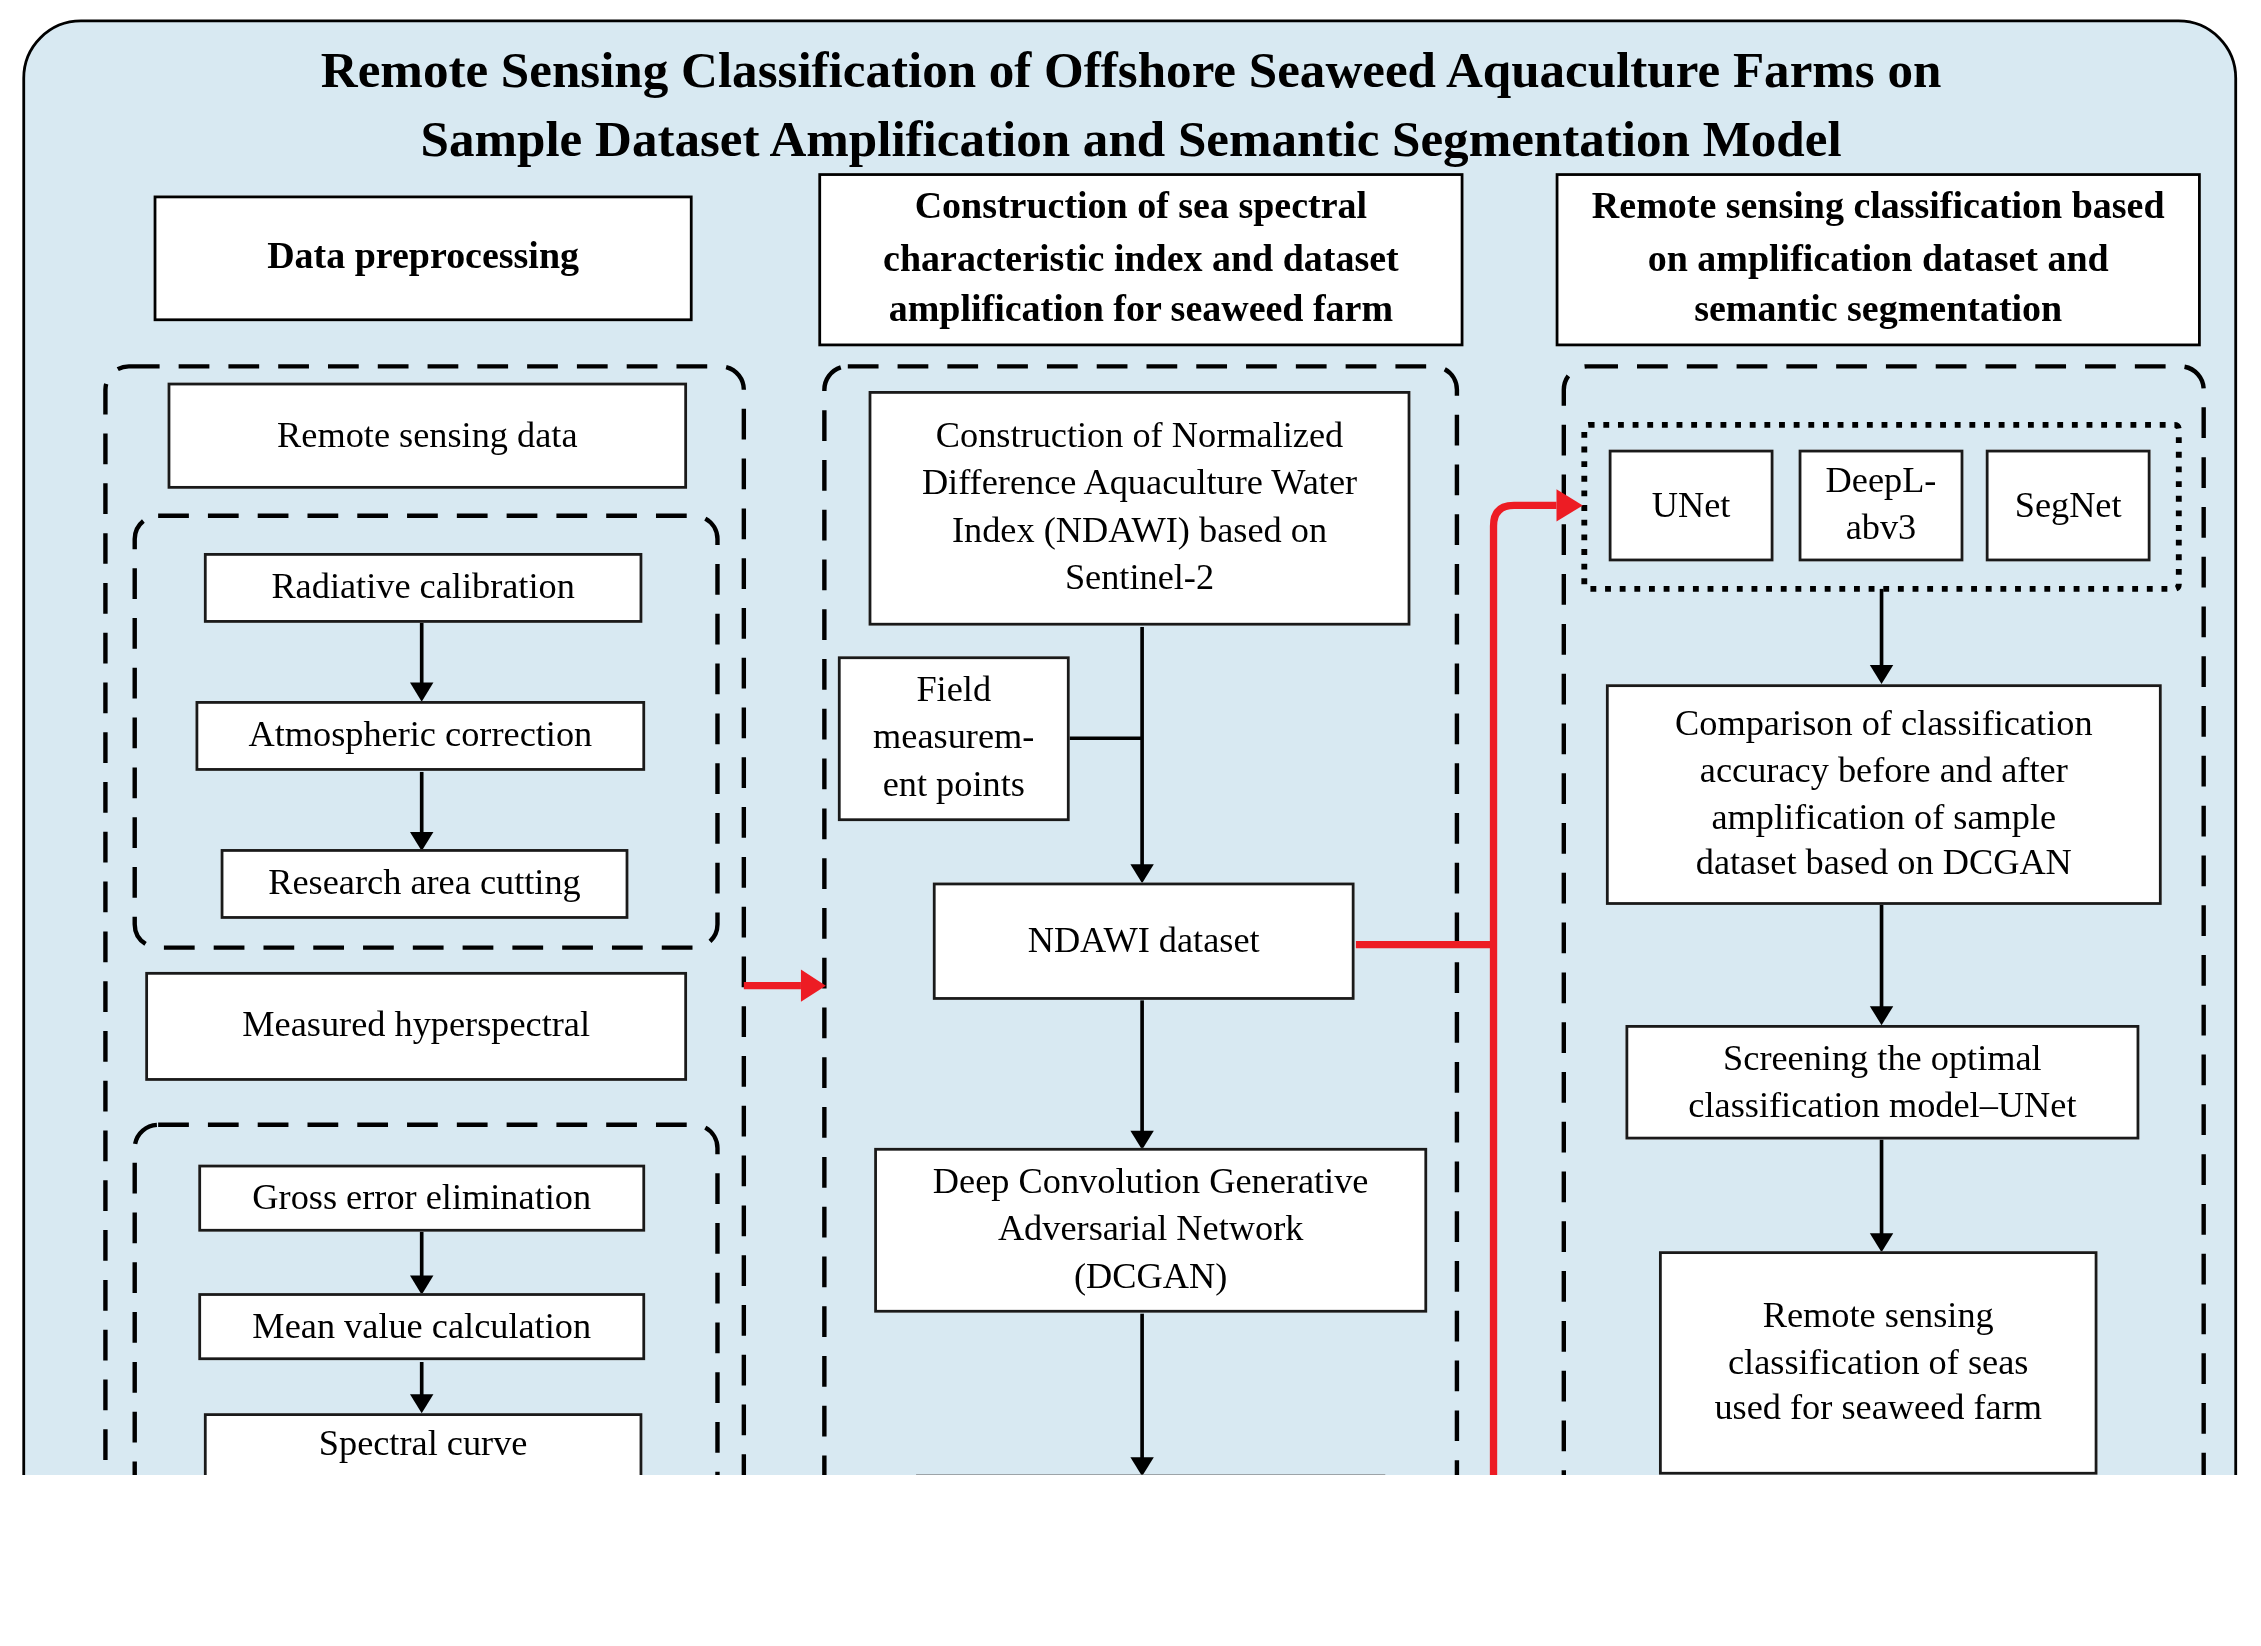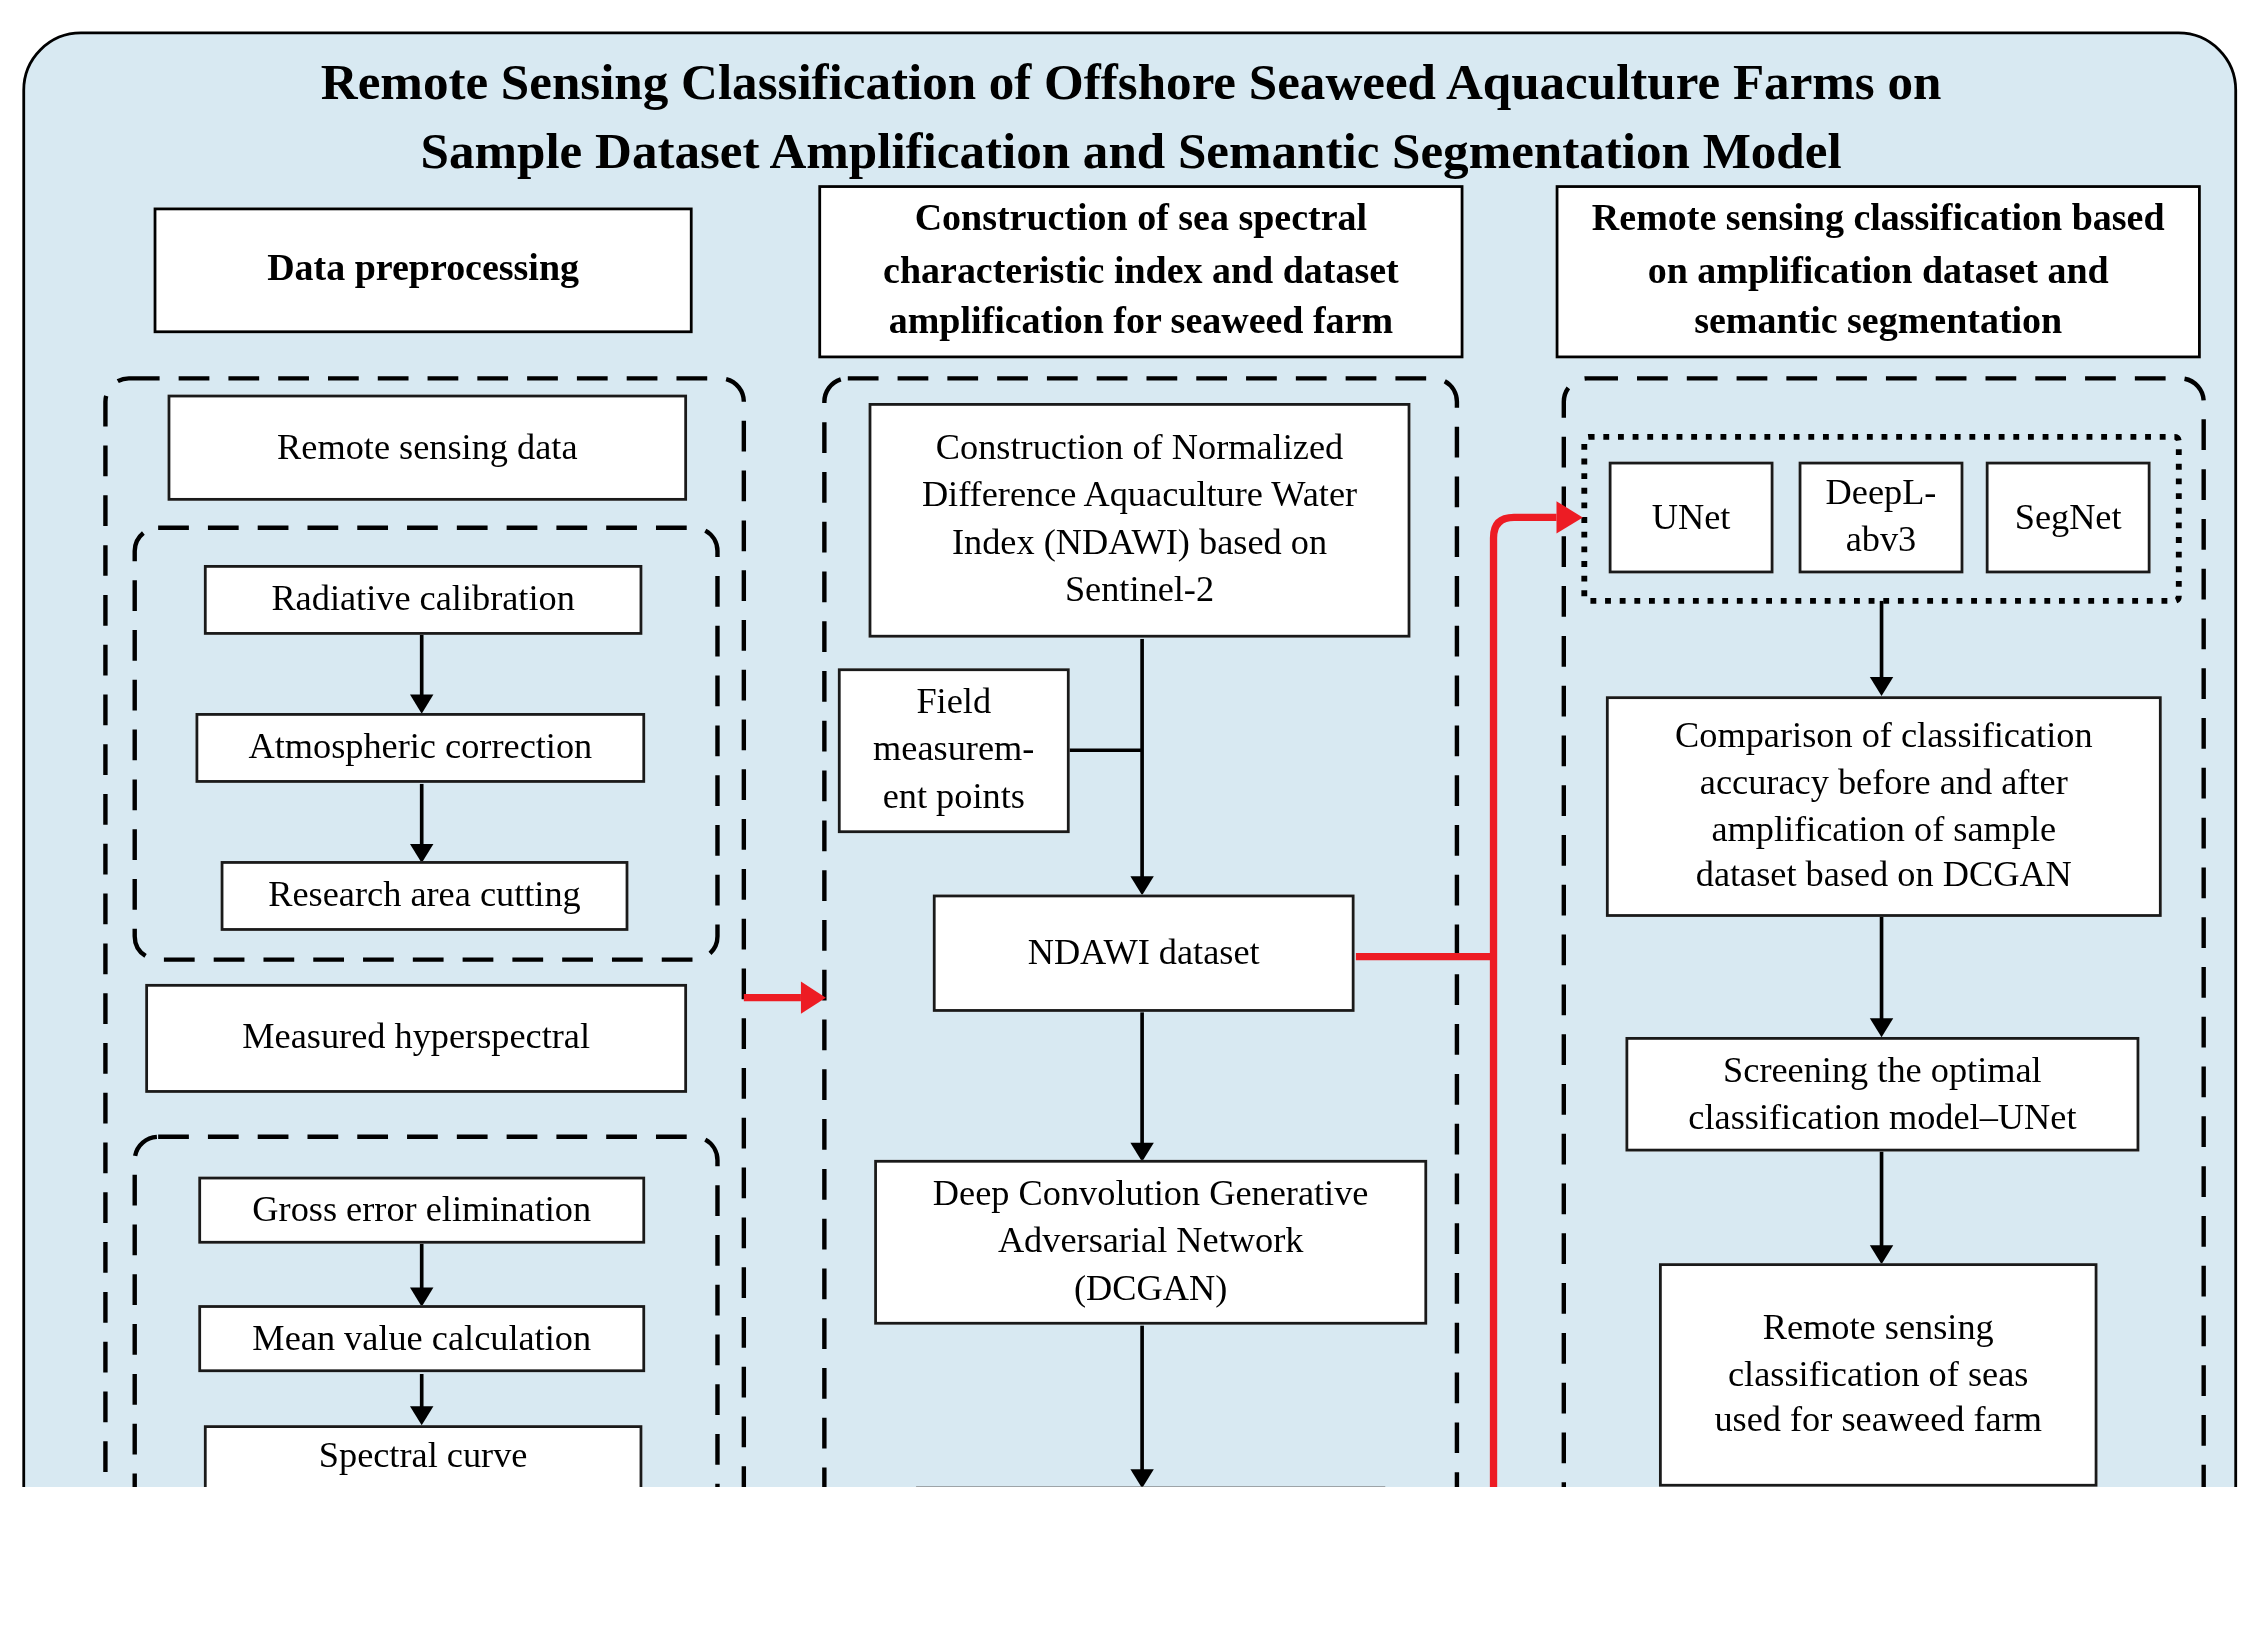--- a/index.html
+++ b/index.html
@@ -1,16 +1,16 @@
 <!DOCTYPE html>
 <html style="font-size:8.4px"><head>
 <meta charset="utf-8">
 <style>
   html,body{margin:0;padding:0;background:#ffffff;}
-  #viewport{position:relative;width:2261px;height:1475px;background:#ffffff;overflow:hidden;margin-top:12px;}
+  #viewport{position:relative;width:2261px;height:1475px;background:#ffffff;overflow:hidden;}
   #stage{
     position:absolute;left:0;top:0;width:810px;height:590px;
     transform:scale(2.7929);transform-origin:0 0;
     font-family:"Liberation Serif","DejaVu Serif",serif;color:#000;
   }
   .outer-panel{
     position:absolute;left:8.4px;top:7.3px;width:793px;height:575px;
     background:#d8e9f2;border:1.6px solid #000;border-radius:21px;box-sizing:border-box;
   }
   .title{

